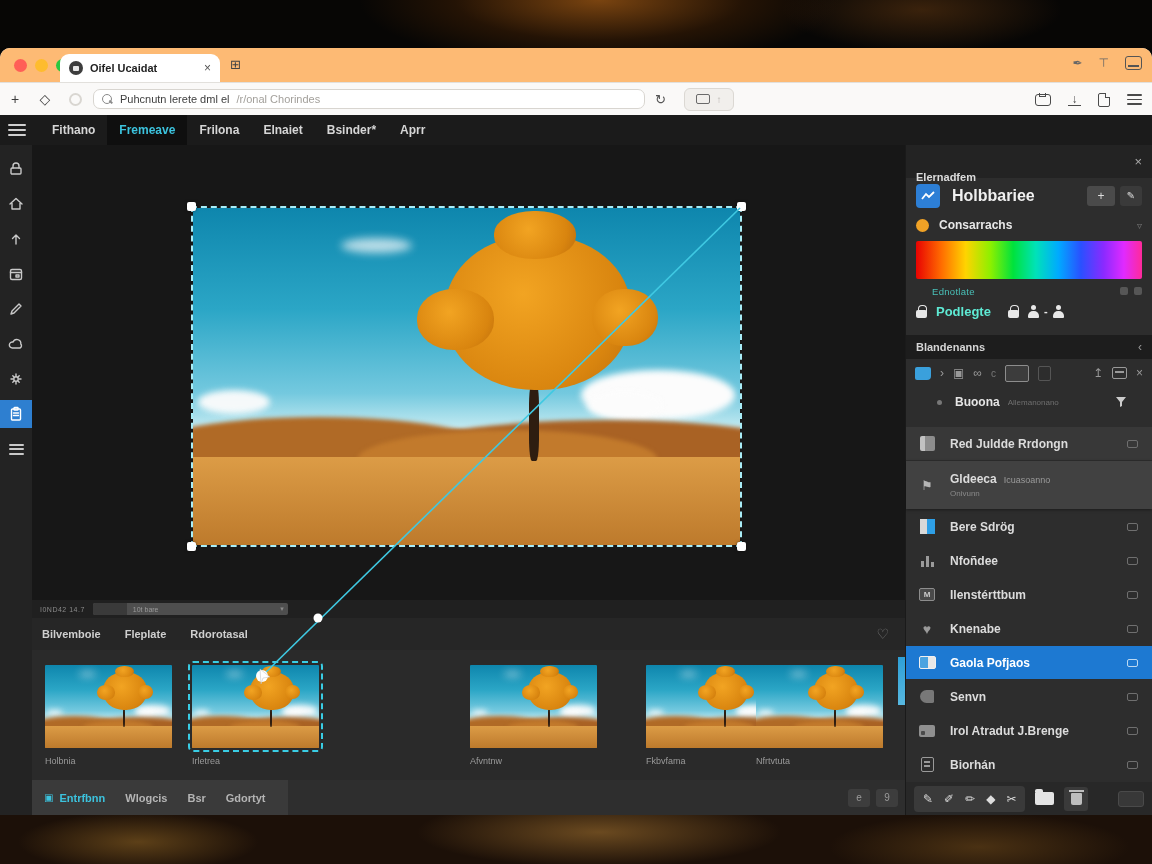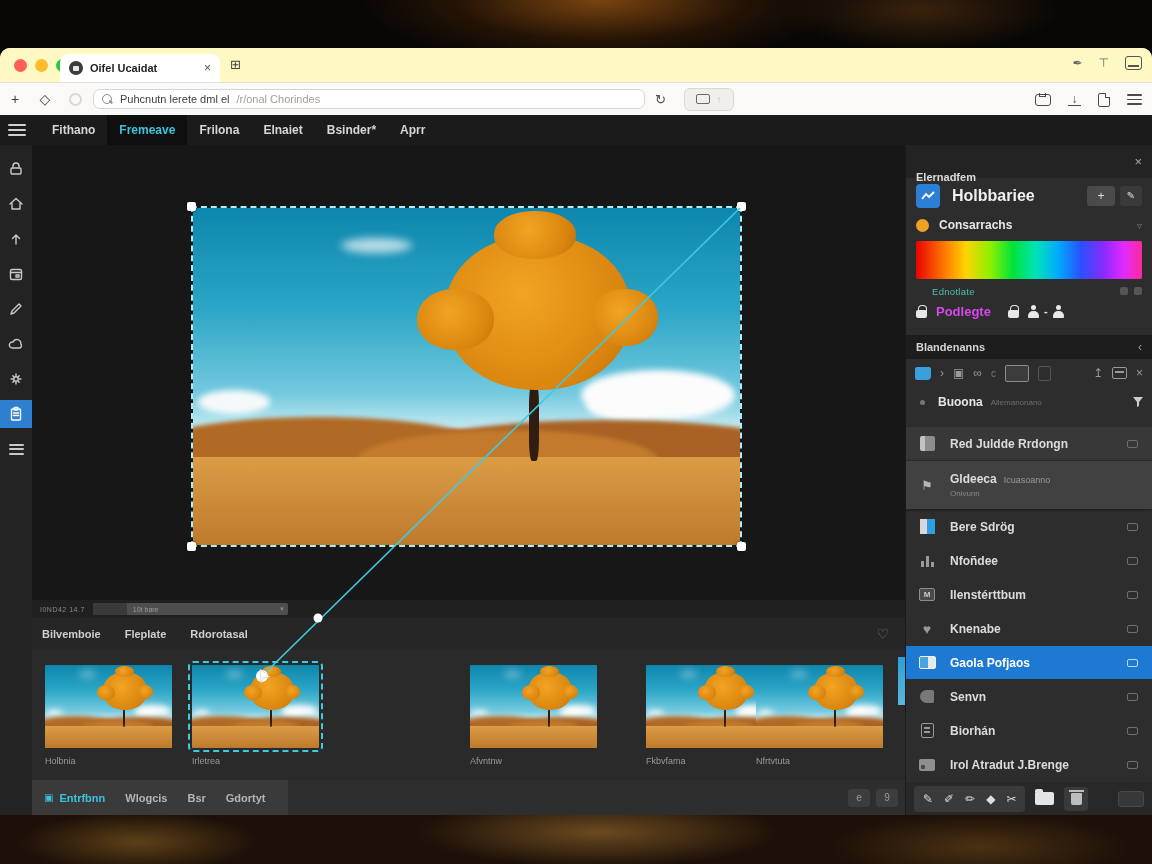--- a/index.html
+++ b/index.html
@@ -11,21 +11,21 @@
     background: radial-gradient(320px 90px at 52% 0%, #7a4410 0%, rgba(60,30,5,.55) 45%, transparent 75%),
                 radial-gradient(200px 60px at 80% 20%, #3a220c, transparent 70%), #070605; }
   .wp-bottom { position:absolute; left:0; top:815px; width:1152px; height:49px;
     background: radial-gradient(160px 40px at 12% 55%, #5d4018, transparent 75%),
                 radial-gradient(260px 50px at 52% 35%, #6b4a20, transparent 70%),
                 radial-gradient(200px 45px at 85% 65%, #4a3113, transparent 75%), #1c1008; }
 
   
   .browser { position:absolute; left:0; top:48px; width:1152px; height:767px;
     border-radius:10px 10px 0 0; overflow:hidden; background:#f3f2ef; }
-  .tabstrip { position:relative; height:34px; background:#fef9c3; }
+  .tabstrip { position:relative; height:34px; background:#fdba74; }
   .traffic { position:absolute; left:14px; top:11px; display:flex; gap:8px; }
   .tl { width:13px; height:13px; border-radius:50%; }
   .tl.r{background:#ff5f57}.tl.y{background:#febc2e}.tl.g{background:#28c840}
   .tab { position:absolute; left:60px; top:6px; width:160px; height:28px; background:#fff;
     border-radius:9px 9px 0 0; display:flex; align-items:center; padding:0 9px; gap:7px; }
   .favicon { width:14px; height:14px; border-radius:50%; background:#3d3d3d; position:relative; flex:none; }
   .favicon::after{content:""; position:absolute; left:4px; top:5px; width:6px; height:5px; background:#e8e8e8; border-radius:1px;}
   .tab-title { font-size:11px; font-weight:bold; color:#222; flex:1; white-space:nowrap; overflow:hidden; }
   .tab-close { font-size:12px; color:#555; cursor:default; }
   .newtab { position:absolute; left:230px; top:9px; font-size:13px; color:#444; }
@@ -130,41 +130,41 @@
   .rp-swatch { height:24px; display:flex; align-items:center; padding:0 10px; flex:none; }
   .dot-orange { width:13px; height:13px; border-radius:50%; background:#f0a226; flex:none; }
   .rp-swatch .name { font-size:12px; font-weight:bold; color:#e8e8e8; margin-left:10px; flex:1; white-space:nowrap; }
   .rp-swatch .caret { color:#777; font-size:10px; }
   .rp-gradient { margin:4px 10px; height:38px; border-radius:2px; flex:none;
     background:linear-gradient(90deg,#e80202 0%,#ff6a00 11%,#ffd400 22%,#8cf000 33%,#00e23c 43%,#00e2b8 53%,#00aaff 63%,#2a50ff 73%,#8a2aff 83%,#e02aff 92%,#ff2a9a 100%); }
   .rp-gradlabel { height:16px; display:flex; align-items:center; padding:0 10px; flex:none;margin-left:16px; }
   .rp-gradlabel .t { font-size:9.5px; color:#49c0b8; letter-spacing:.3px; flex:1; white-space:nowrap; }
   .mini-sq { width:8px; height:8px; border-radius:2px; background:#565656; margin-left:6px; }
   .rp-protect { height:24px; display:flex; align-items:center; padding:0 10px; gap:9px; flex:none; }
-  .rp-protect .name { font-size:13px; font-weight:bold; color:#d946ef; white-space:nowrap; margin-right:8px; }
+  .rp-protect .name { font-size:13px; font-weight:bold; color:#5eead4; white-space:nowrap; margin-right:8px; }
   .icn-lock { width:11px; height:13px; position:relative; flex:none; }
   .icn-lock::before{content:""; position:absolute; left:2px; top:0; width:7px; height:7px; border:1.8px solid #e8e8e8; border-radius:4px 4px 0 0; border-bottom:none;}
   .icn-lock::after{content:""; position:absolute; left:0; top:5px; width:11px; height:8px; background:#e8e8e8; border-radius:2px;}
   .icn-person { width:11px; height:13px; position:relative; flex:none; }
   .icn-person::before{content:""; position:absolute; left:3px; top:0; width:5px; height:5px; border-radius:50%; background:#e8e8e8;}
   .icn-person::after{content:""; position:absolute; left:0; top:6px; width:11px; height:7px; border-radius:5px 5px 1px 1px; background:#e8e8e8;}
   .minus { color:#e8e8e8; font-size:11px; font-weight:bold; margin:0 -4px; }
   .rp-section { margin-top:12px; height:24px; background:#1d1d1d; display:flex; align-items:center; padding:0 10px; flex:none; }
   .rp-section .t { font-size:11px; font-weight:bold; color:#d5d5d5; flex:1; white-space:nowrap; }
   .rp-section .col { color:#999; font-size:12px; }
   .rp-toolbar { height:28px; display:flex; align-items:center; padding:0 9px; gap:9px; flex:none; }
   .tb-chip { width:16px; height:13px; background:#3aa0dc; border-radius:2px 2px 4px 2px; }
   .tb-g { color:#999; font-size:12px; }
   .tb-c { color:#777; font-size:10px; }
   .tb-frame { width:24px; height:17px; border:1.5px solid #8d8d8d; border-radius:2px; background:#3c3c3c; }
   .tb-faint { width:13px; height:15px; border:1px solid #555; border-radius:2px; }
   .tb-spacer { flex:1; }
   .tb-box { width:15px; height:12px; border:1.5px solid #999; border-radius:2px; position:relative; }
   .tb-box::after{content:""; position:absolute; left:2px; right:2px; top:3px; height:1.5px; background:#999;}
-  .rp-filter { height:30px; display:flex; align-items:center; padding:0 8px; flex:none; }
+  .rp-filter { height:30px; display:flex; align-items:center; padding:0 25px; flex:none; }
   .f-dot { width:5px; height:5px; border-radius:50%; background:#777; margin-left:6px; }
   .rp-filter .name { font-size:12px; font-weight:bold; color:#e5e5e5; margin-left:13px; white-space:nowrap; }
   .rp-filter .sub { font-size:8px; color:#6f6f6f; margin-left:8px; flex:1; white-space:nowrap; overflow:hidden; }
 
   .rp-layers { margin-top:10px; display:flex; flex-direction:column; }
   .lrow { height:33px; margin-bottom:1px; display:flex; align-items:center; padding:0 14px 0 12px; }
   .lrow .name { font-size:12px; font-weight:bold; color:#dcdcdc; margin-left:14px; flex:1; white-space:nowrap; overflow:hidden; }
   .lrow .tgl { width:11px; height:8px; border:1px solid #6f6f6f; border-radius:2px; flex:none; }
   .lrow.hl { background:#383838; }
   .lrow.card { background:#414141; height:48px; box-shadow:0 1px 3px rgba(0,0,0,.4); }
@@ -658,30 +658,30 @@
           </div>
           <div class="lrow">
             <span class="li">
                 <span class="li-shape"></span>
               </span>
             <span class="name">Senvn</span>
             <span class="tgl"></span>
           </div>
           <div class="lrow">
             <span class="li">
+                <span class="li-card"></span>
+              </span>
+            <span class="name">Irol Atradut J.Brenge</span>
+            <span class="tgl"></span>
+          </div>
+          <div class="lrow">
+            <span class="li">
                 <span class="li-file"></span>
               </span>
             <span class="name">Biorhán</span>
-            <span class="tgl"></span>
-          </div>
-          <div class="lrow">
-            <span class="li">
-                <span class="li-card"></span>
-              </span>
-            <span class="name">Irol Atradut J.Brenge</span>
             <span class="tgl"></span>
           </div>
         </div>
 
         <div class="rp-bottom">
           <div class="rb-group">
             <span class="rb-g">✎</span>
             <span class="rb-g">✐</span>
             <span class="rb-g">✏</span>
             <span class="rb-g">◆</span>

